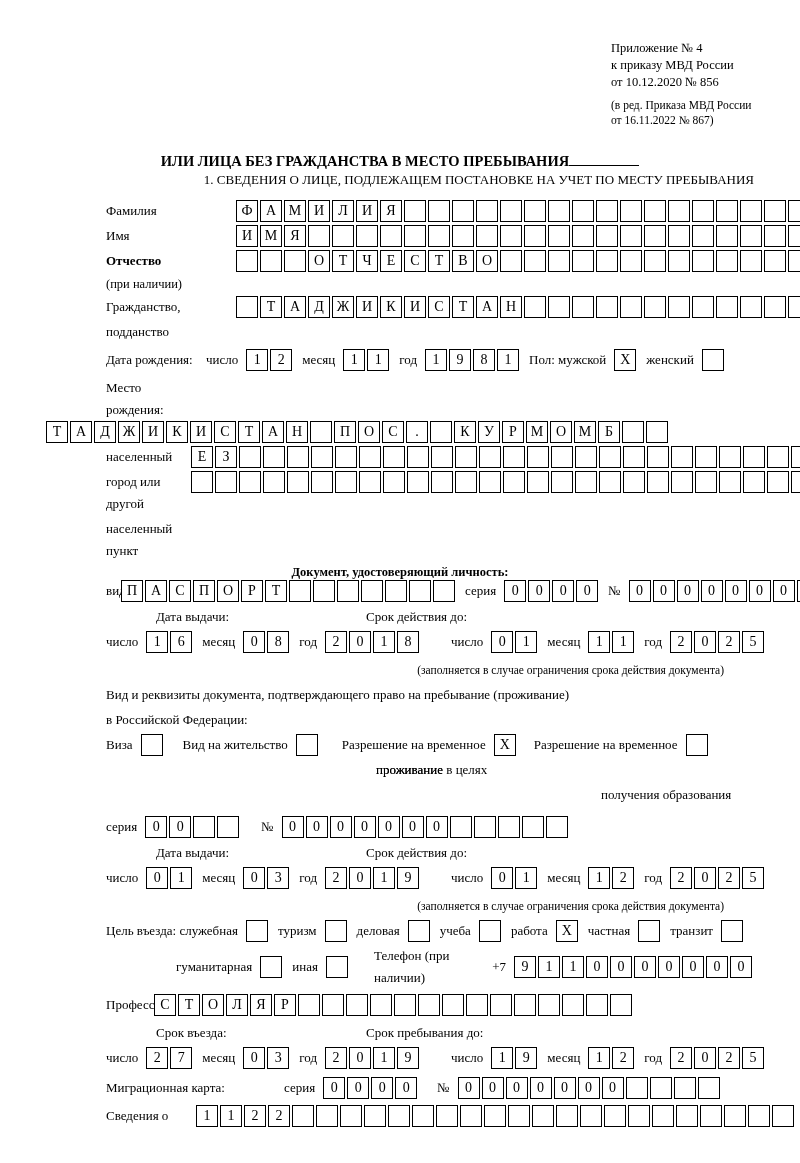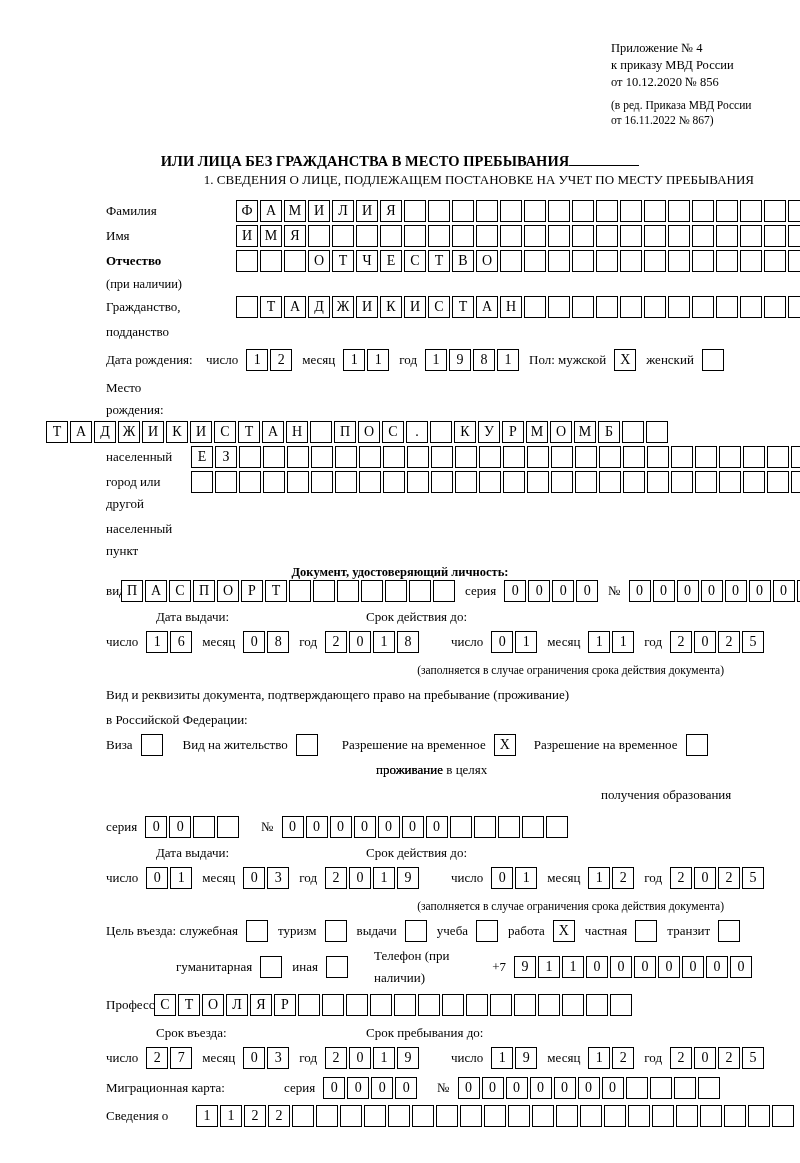--- a/index.html
+++ b/index.html
@@ -516,21 +516,21 @@
 
   <div class="row flexline" style="margin-top:8px;">
     <div class="lbl indent mr" style="padding-left:60px;">Цель въезда: служебная</div>
     <div class="boxes mr">
         <div class="bx"></div>
       </div>
     <div class="lbl mr">туризм</div>
     <div class="boxes mr">
         <div class="bx"></div>
       </div>
-    <div class="lbl mr">выдачи</div>
+    <div class="lbl mr">деловая</div>
     <div class="boxes mr">
         <div class="bx"></div>
       </div>
     <div class="lbl mr">учеба</div>
     <div class="boxes mr">
         <div class="bx"></div>
       </div>
     <div class="lbl mr">работа</div>
     <div class="boxes mr">
         <div class="bx">Х</div>

